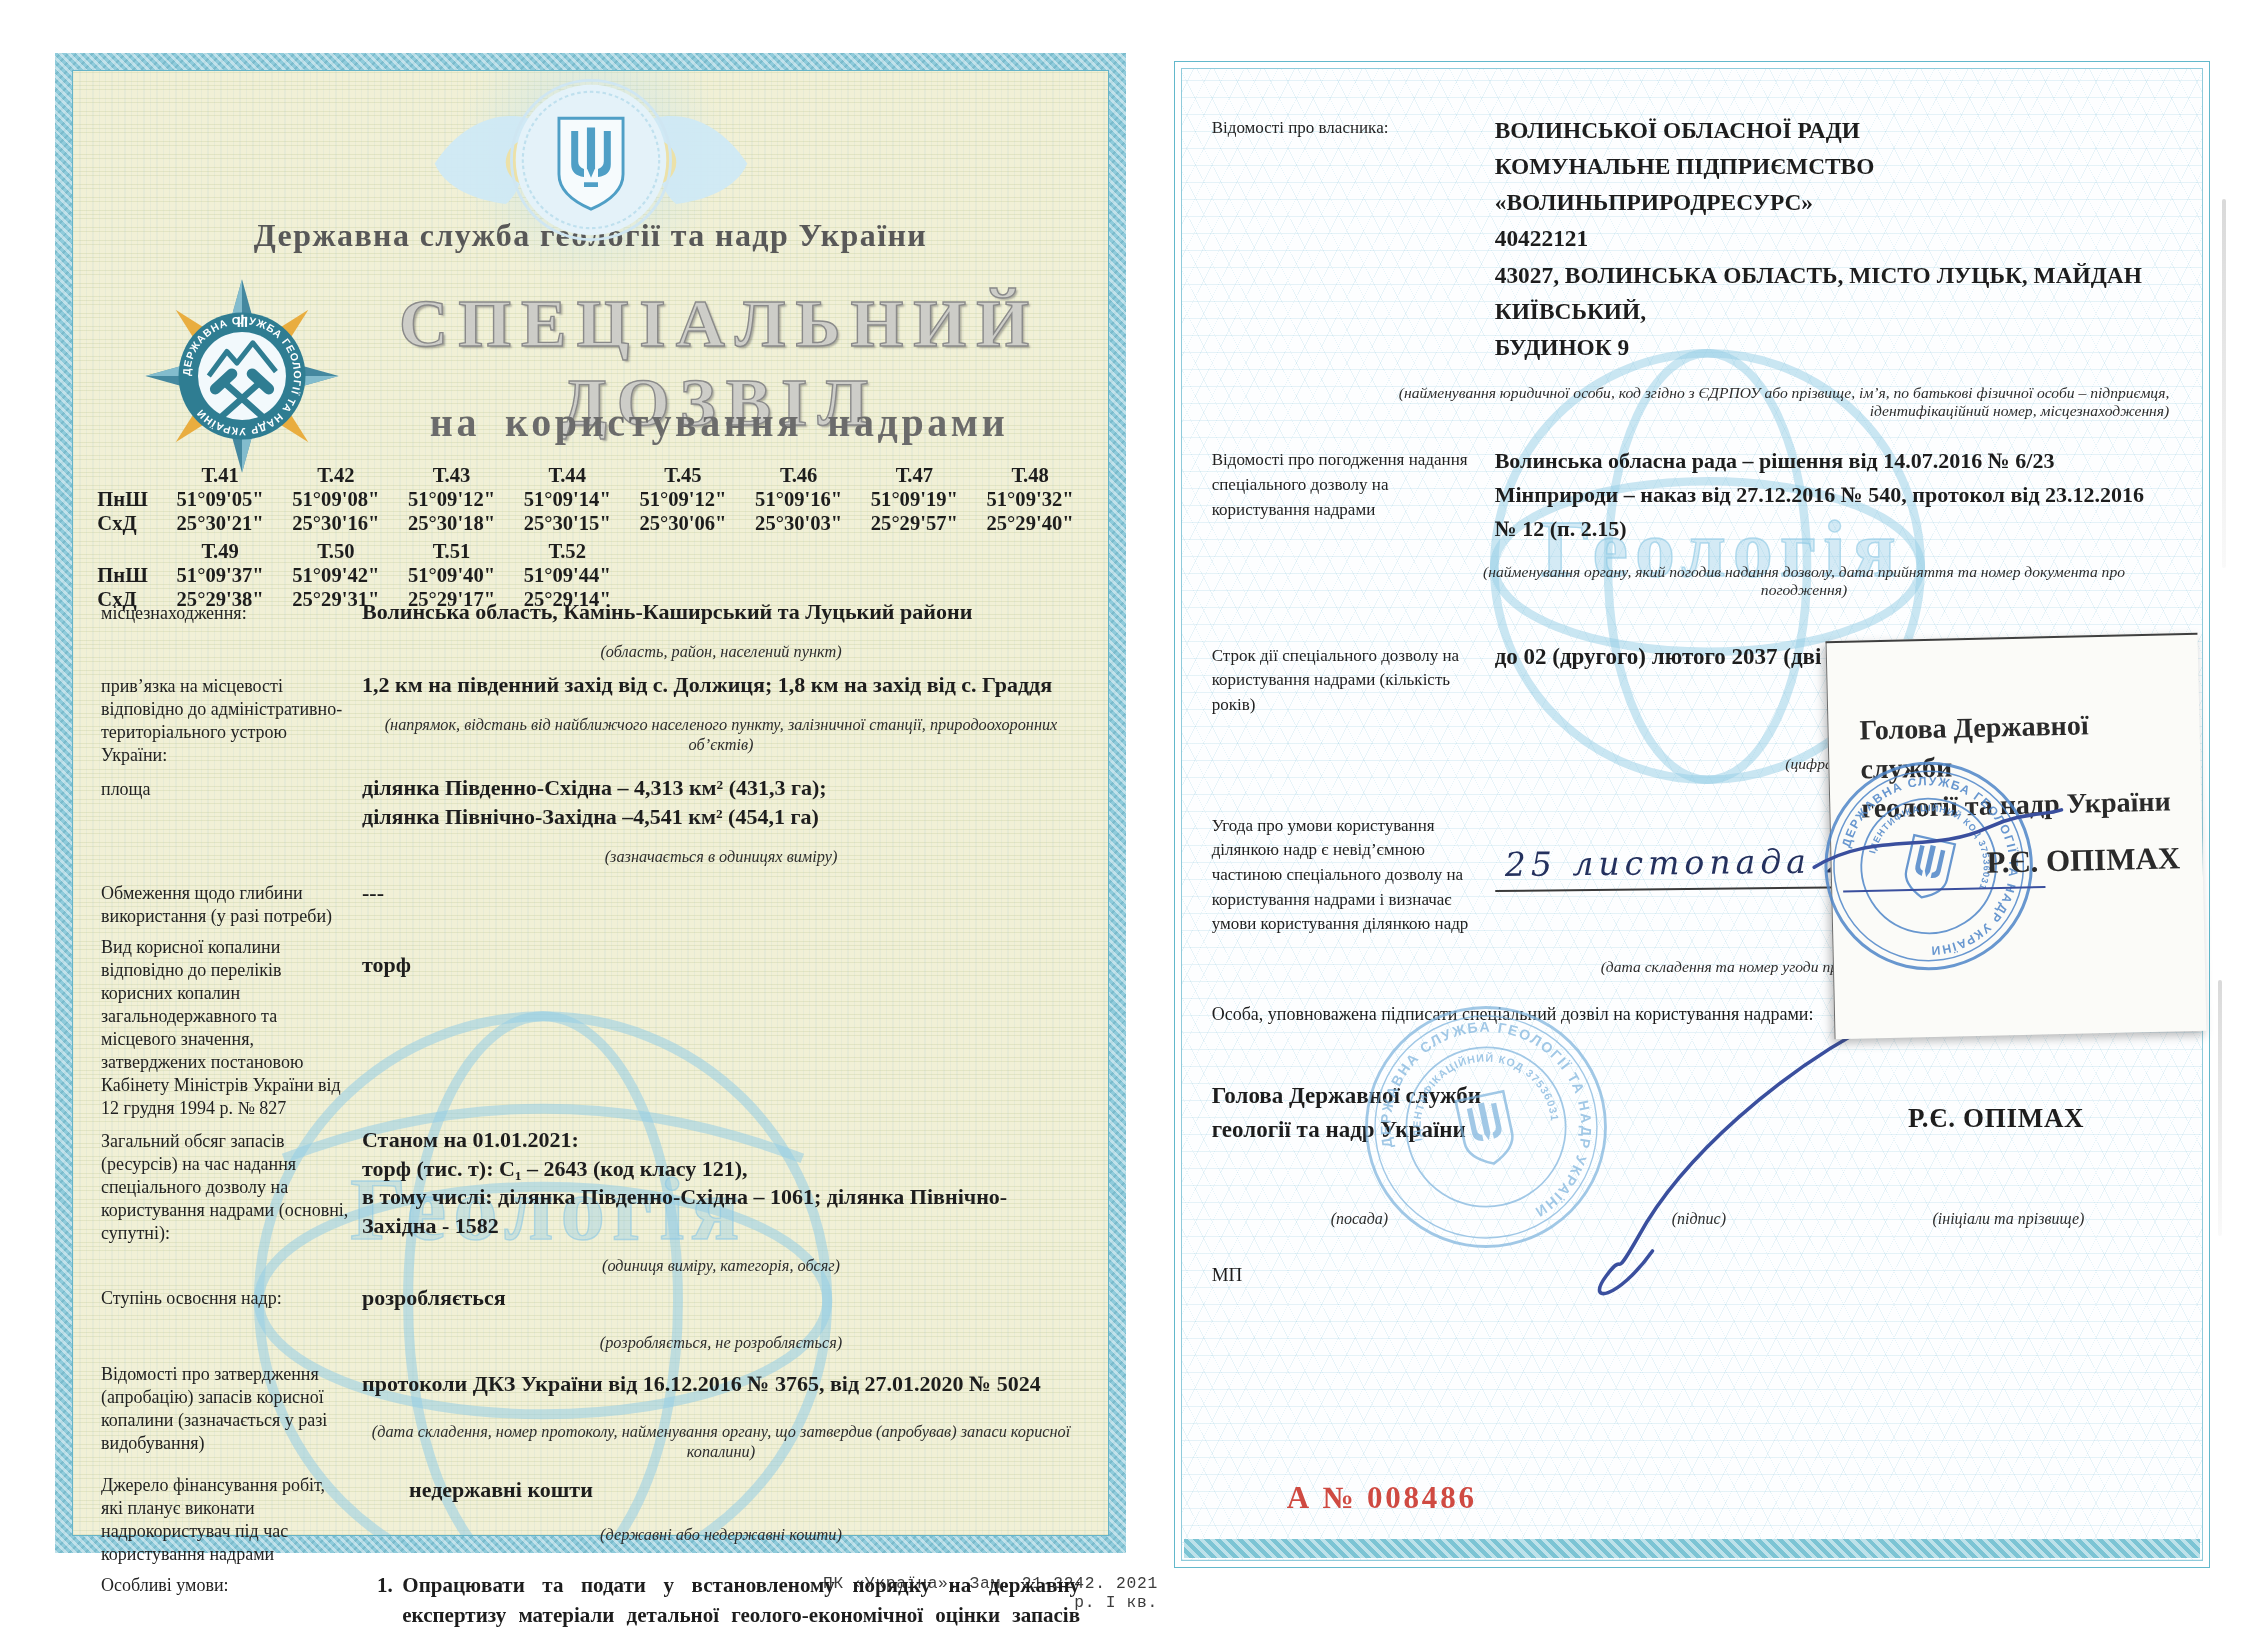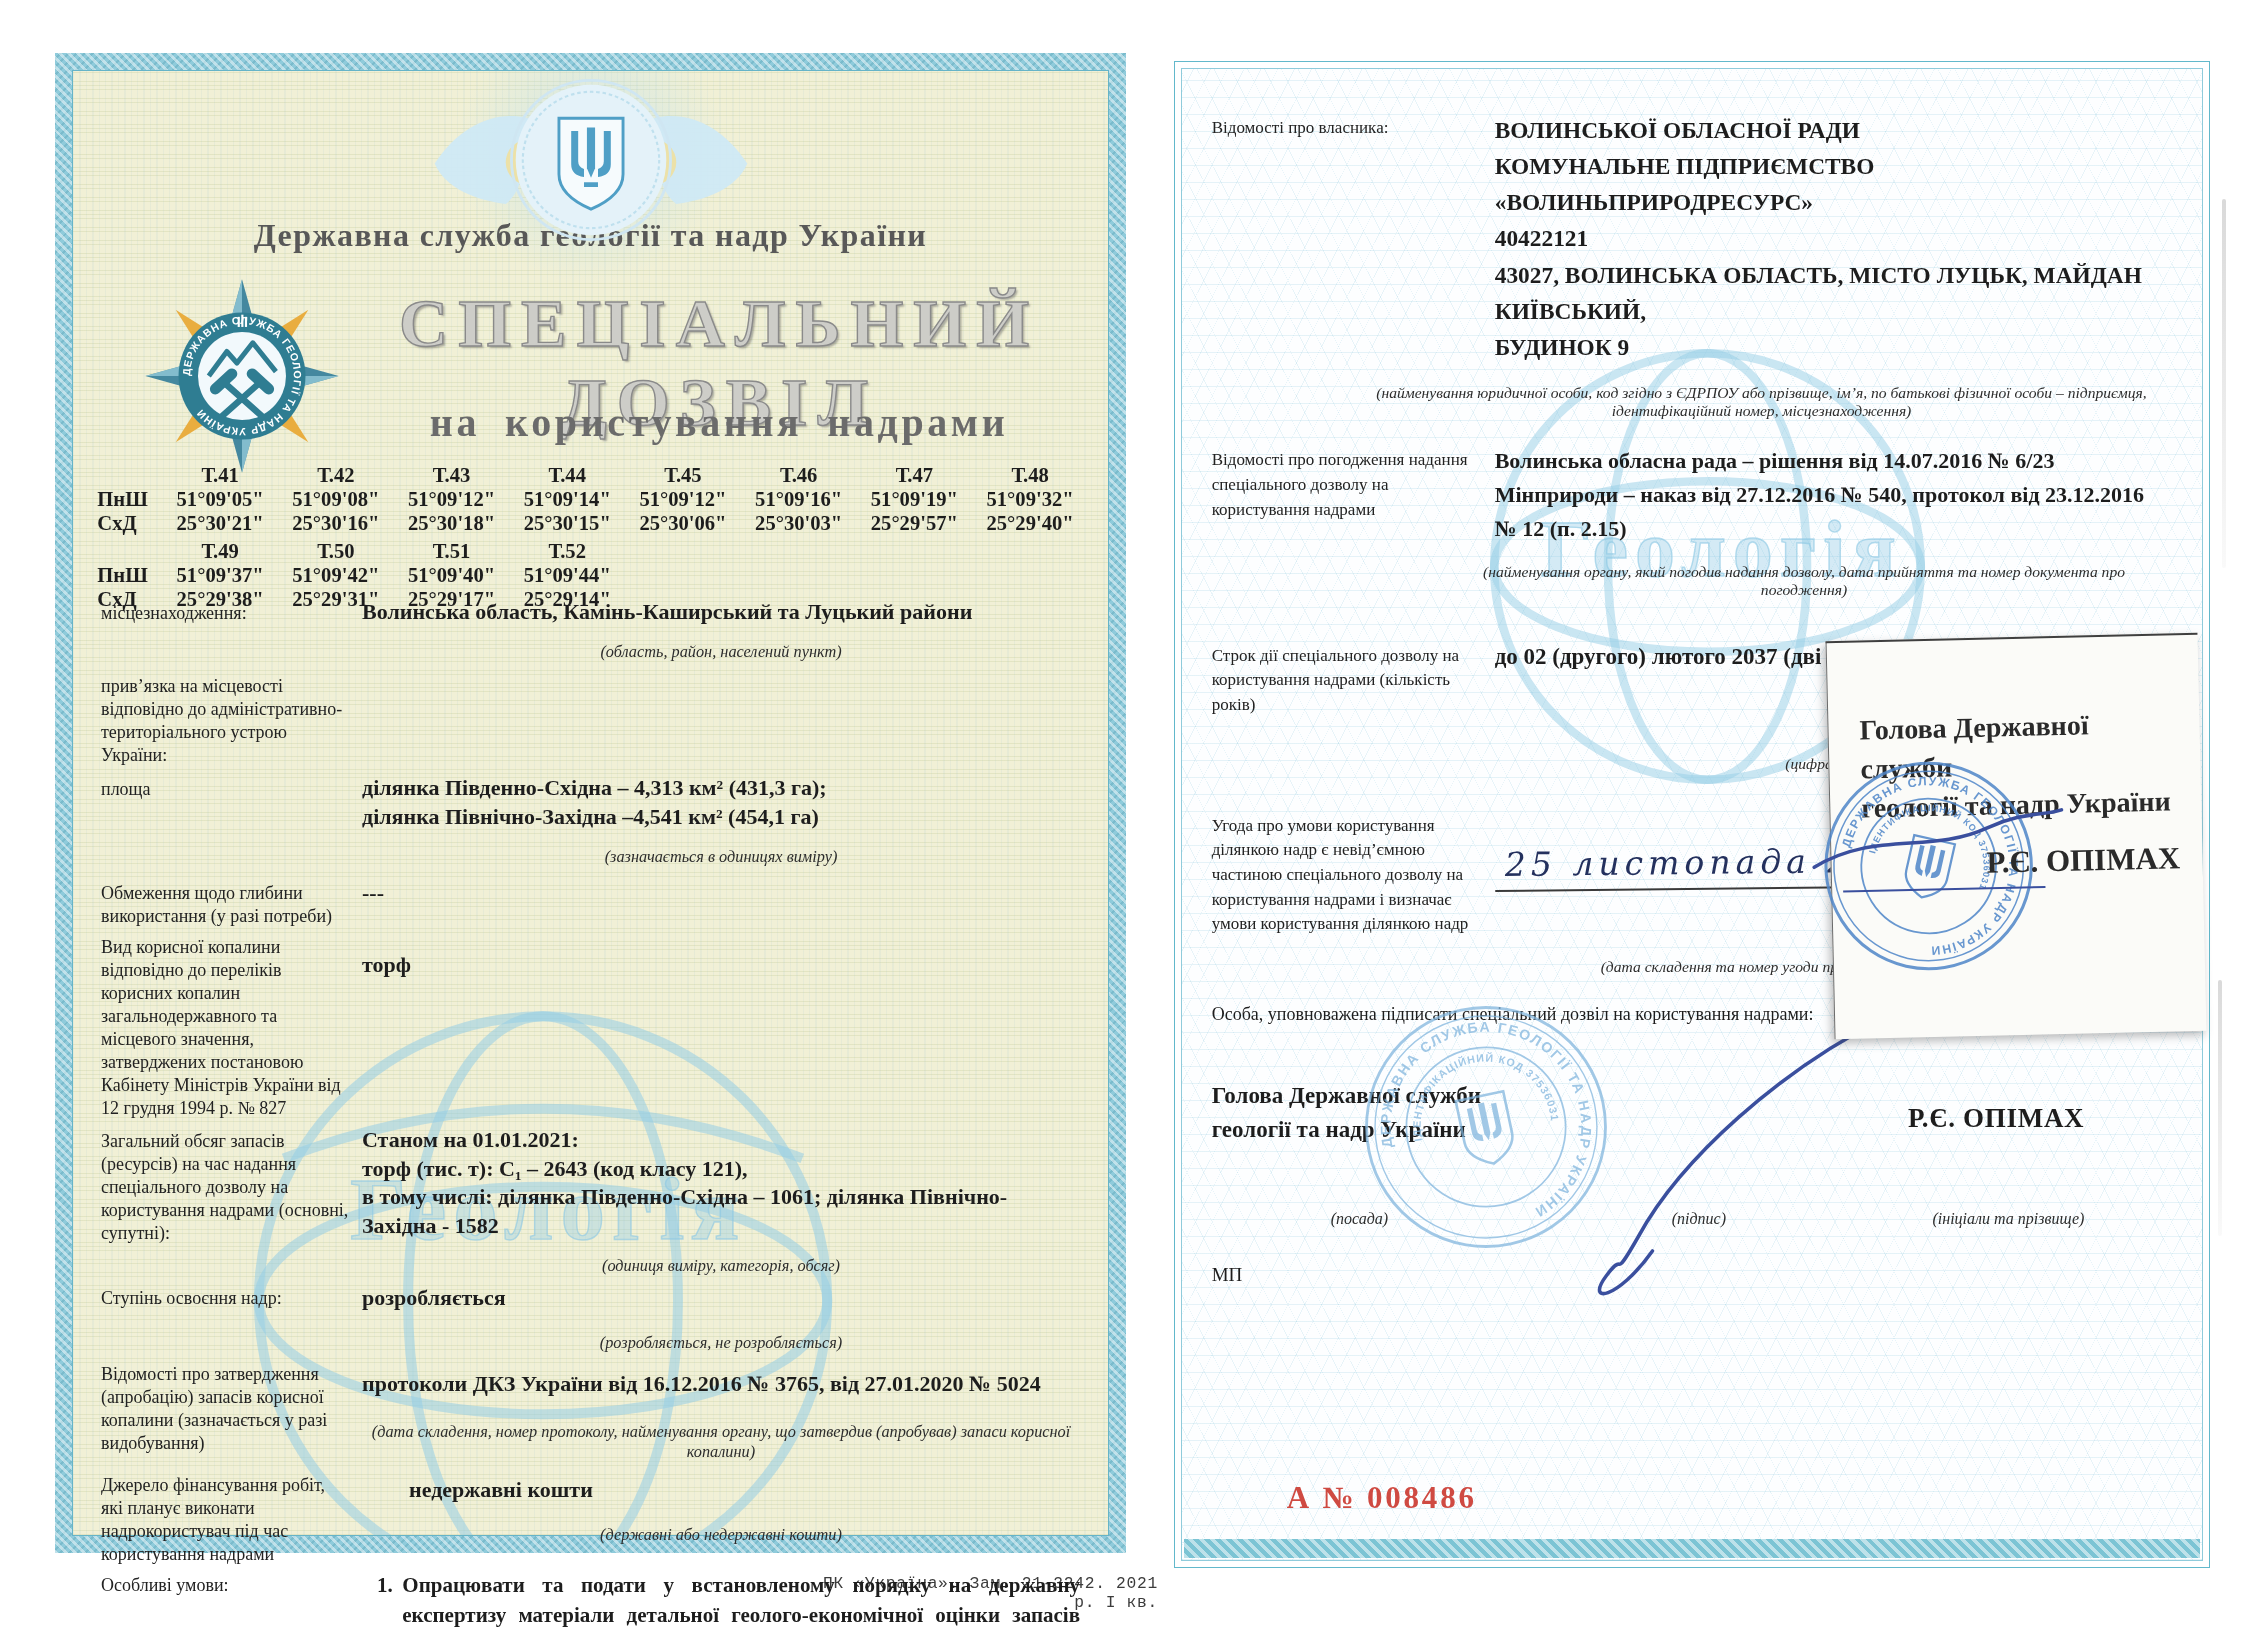--- a/index.html
+++ b/index.html
@@ -248,20 +248,24 @@
         <div class="frow" style="margin-bottom:7px;">
           <div class="lbl">місцезнаходження:</div>
           <div>
             <div class="val">Волинська область, Камінь-Каширський та Луцький райони</div>
             <div class="hint">(область, район, населений пункт)</div>
           </div>
         </div>
 
         <div class="frow" style="margin-bottom:7px;">
           <div class="lbl">прив’язка на місцевості відповідно до адміністративно-територіального устрою України:</div>
+          <div>
+            <div class="val">1,2 км на південний захід від с. Должиця; 1,8 км на захід від с. Граддя</div>
+            <div class="hint">(напрямок, відстань від найближчого населеного пункту, залізничної станції, природоохоронних об’єктів)</div>
+          </div>
         </div>
 
         <div class="frow" style="margin-bottom:10px;">
           <div class="lbl">площа</div>
           <div>
             <div class="val">ділянка Південно-Східна – 4,313 км² (431,3 га);</div>
             <div class="val">ділянка Північно-Західна –4,541 км² (454,1 га)</div>
             <div class="hint">(зазначається в одиницях виміру)</div>
           </div>
         </div>
@@ -346,21 +350,21 @@
         <div class="rrow">
           <div class="rlbl">Відомості про власника:</div>
           <div class="owner-lines">
             <div class="rval">ВОЛИНСЬКОЇ ОБЛАСНОЇ РАДИ</div>
             <div class="rval">КОМУНАЛЬНЕ ПІДПРИЄМСТВО «ВОЛИНЬПРИРОДРЕСУРС»</div>
             <div class="rval">40422121</div>
             <div class="rval">43027, ВОЛИНСЬКА ОБЛАСТЬ, МІСТО ЛУЦЬК, МАЙДАН КИЇВСЬКИЙ,</div>
             <div class="rval">БУДИНОК 9</div>
           </div>
         </div>
-        <div class="rhint" style="margin:18.5px 0 0 142px;">(найменування юридичної особи, код згідно з ЄДРПОУ або прізвище, ім’я, по батькові фізичної особи – підприємця, ідентифікаційний номер, місцезнаходження)</div>
+        <div class="rhint" style="margin:18.5px 0 0 142px;text-align:right;">(найменування юридичної особи, код згідно з ЄДРПОУ або прізвище, ім’я, по батькові фізичної особи – підприємця, ідентифікаційний номер, місцезнаходження)</div>
 
         <div class="rrow" style="margin-top:24px;">
           <div class="rlbl">Відомості про погодження надання спеціального дозволу на користування надрами</div>
           <div>
             <div class="rval" style="font-size:22px;">Волинська обласна рада – рішення від 14.07.2016 № 6/23</div>
             <div class="rval" style="font-size:22px;">Мінприроди – наказ від 27.12.2016 № 540, протокол від 23.12.2016 № 12 (п. 2.15)</div>
           </div>
         </div>
         <div class="rhint" style="margin:17px 0 0 227px;">(найменування органу, який погодив надання дозволу, дата прийняття та номер документа про погодження)</div>
 

